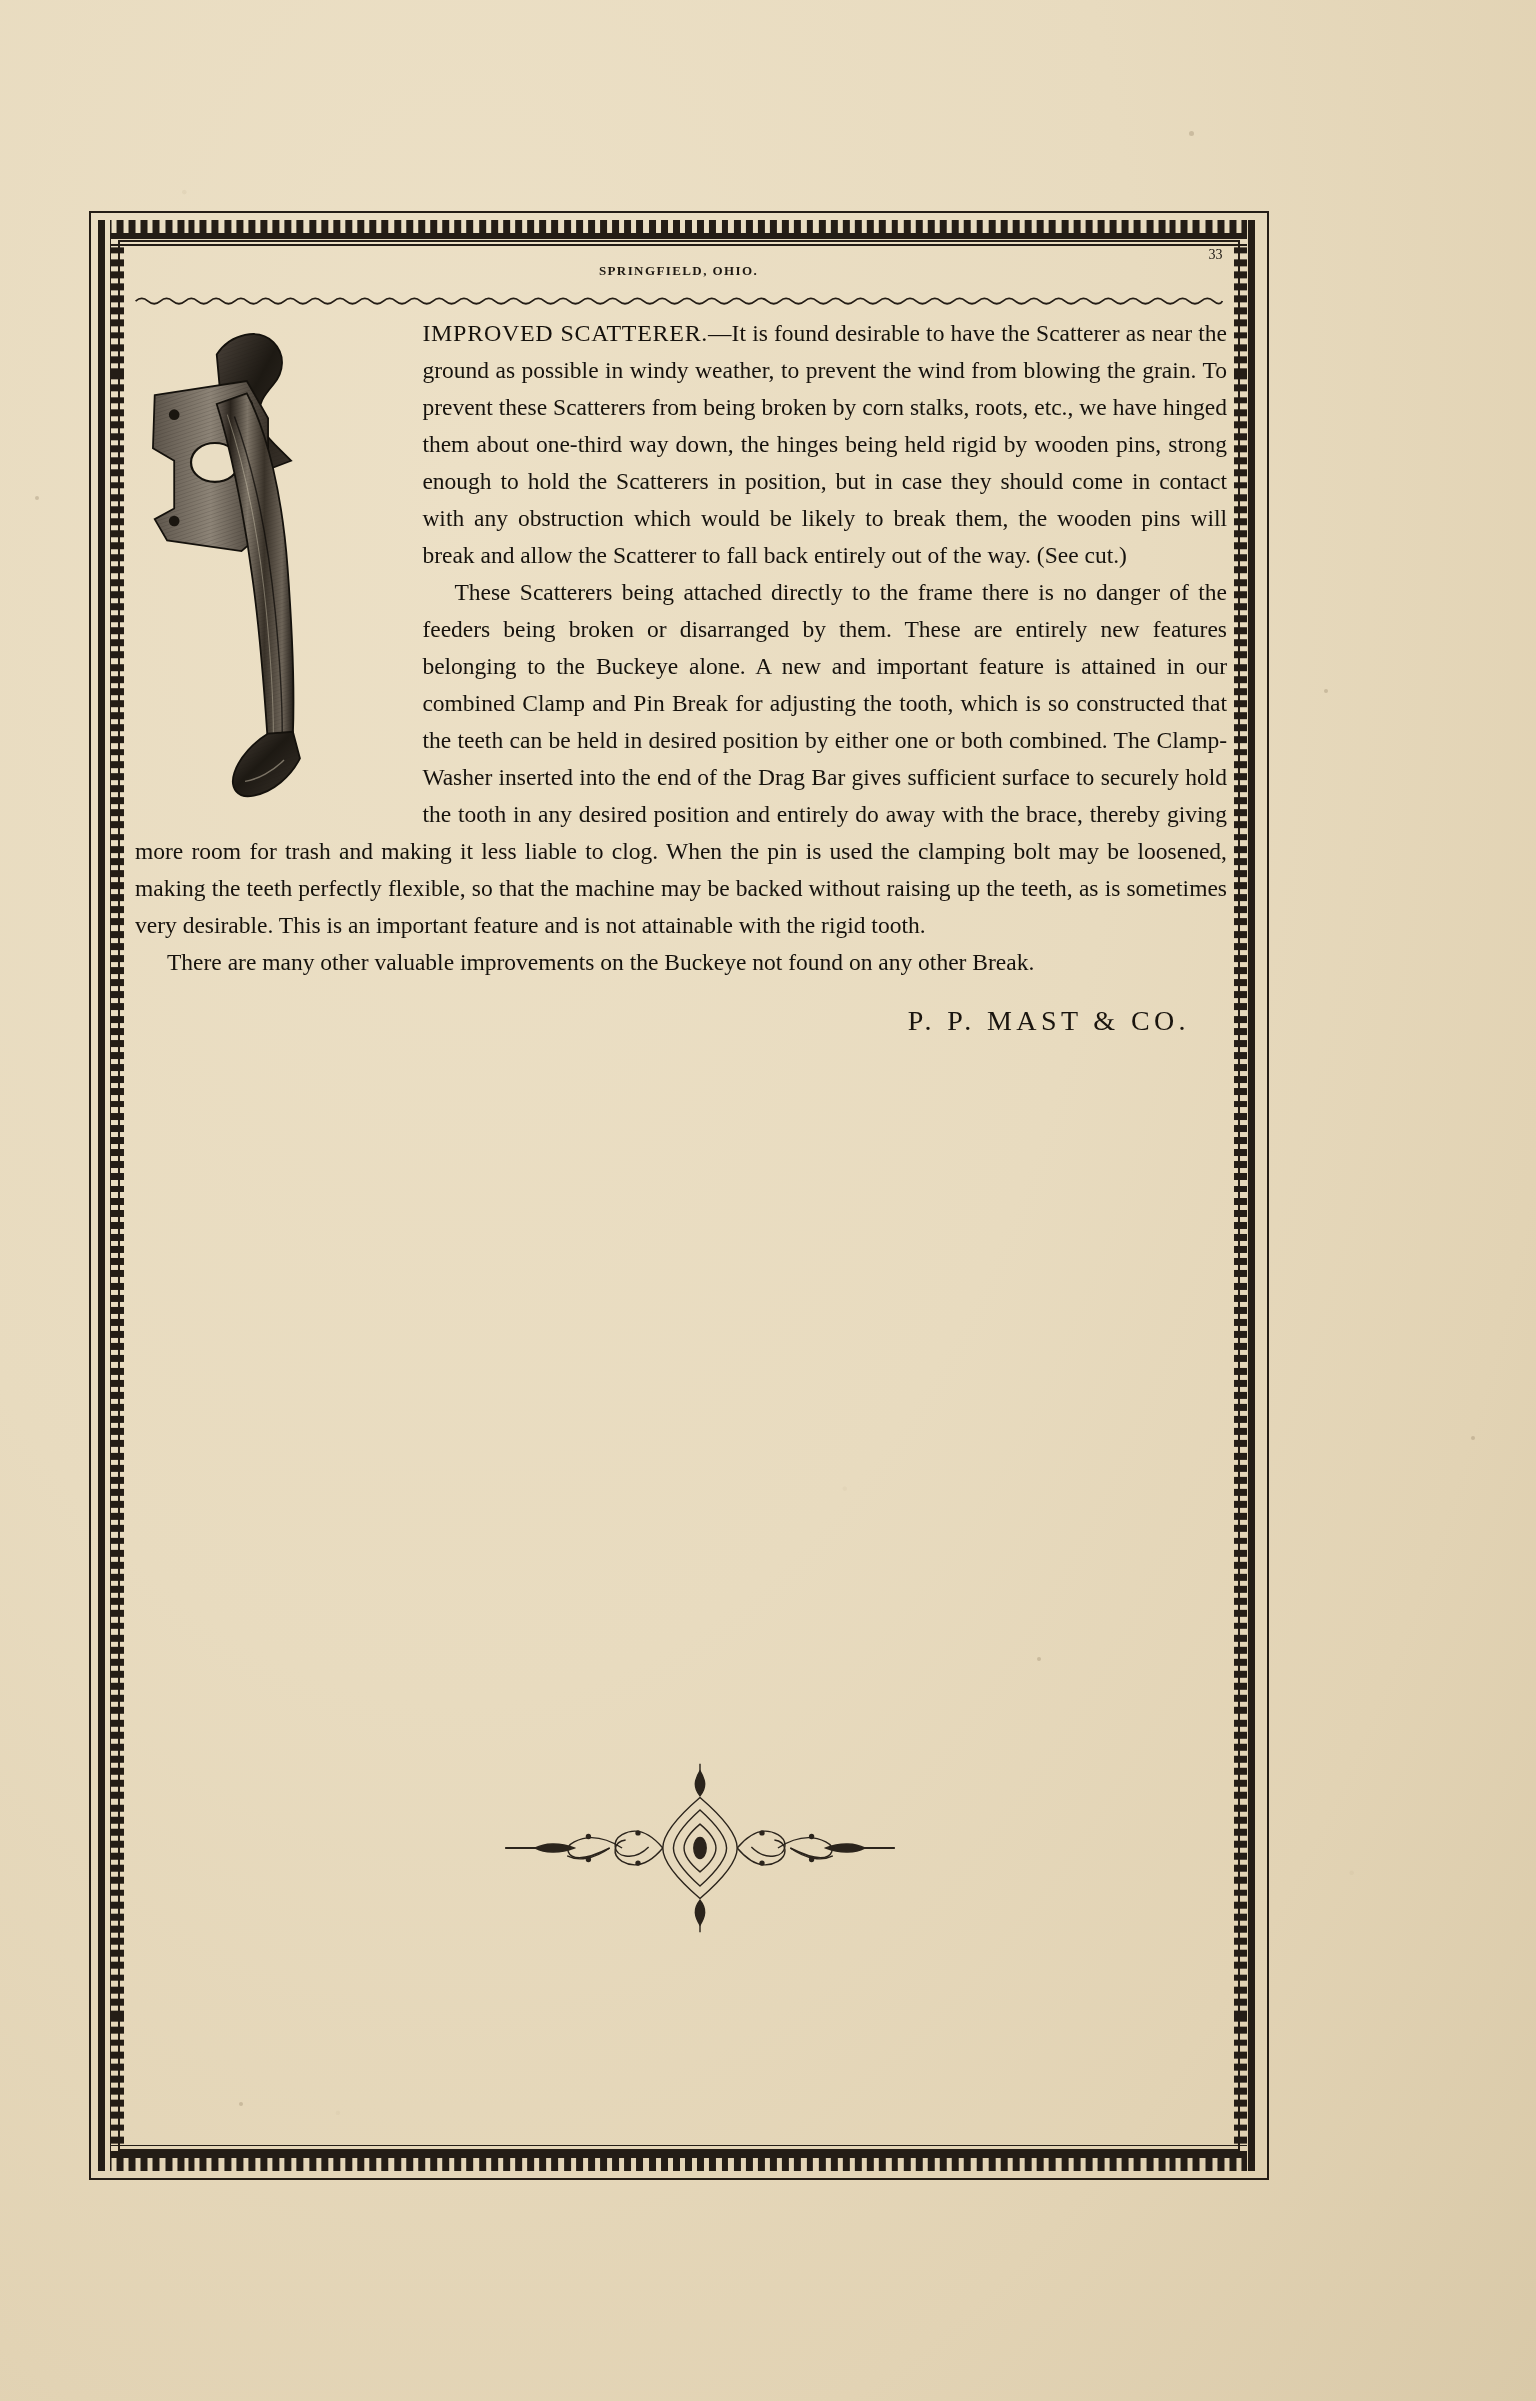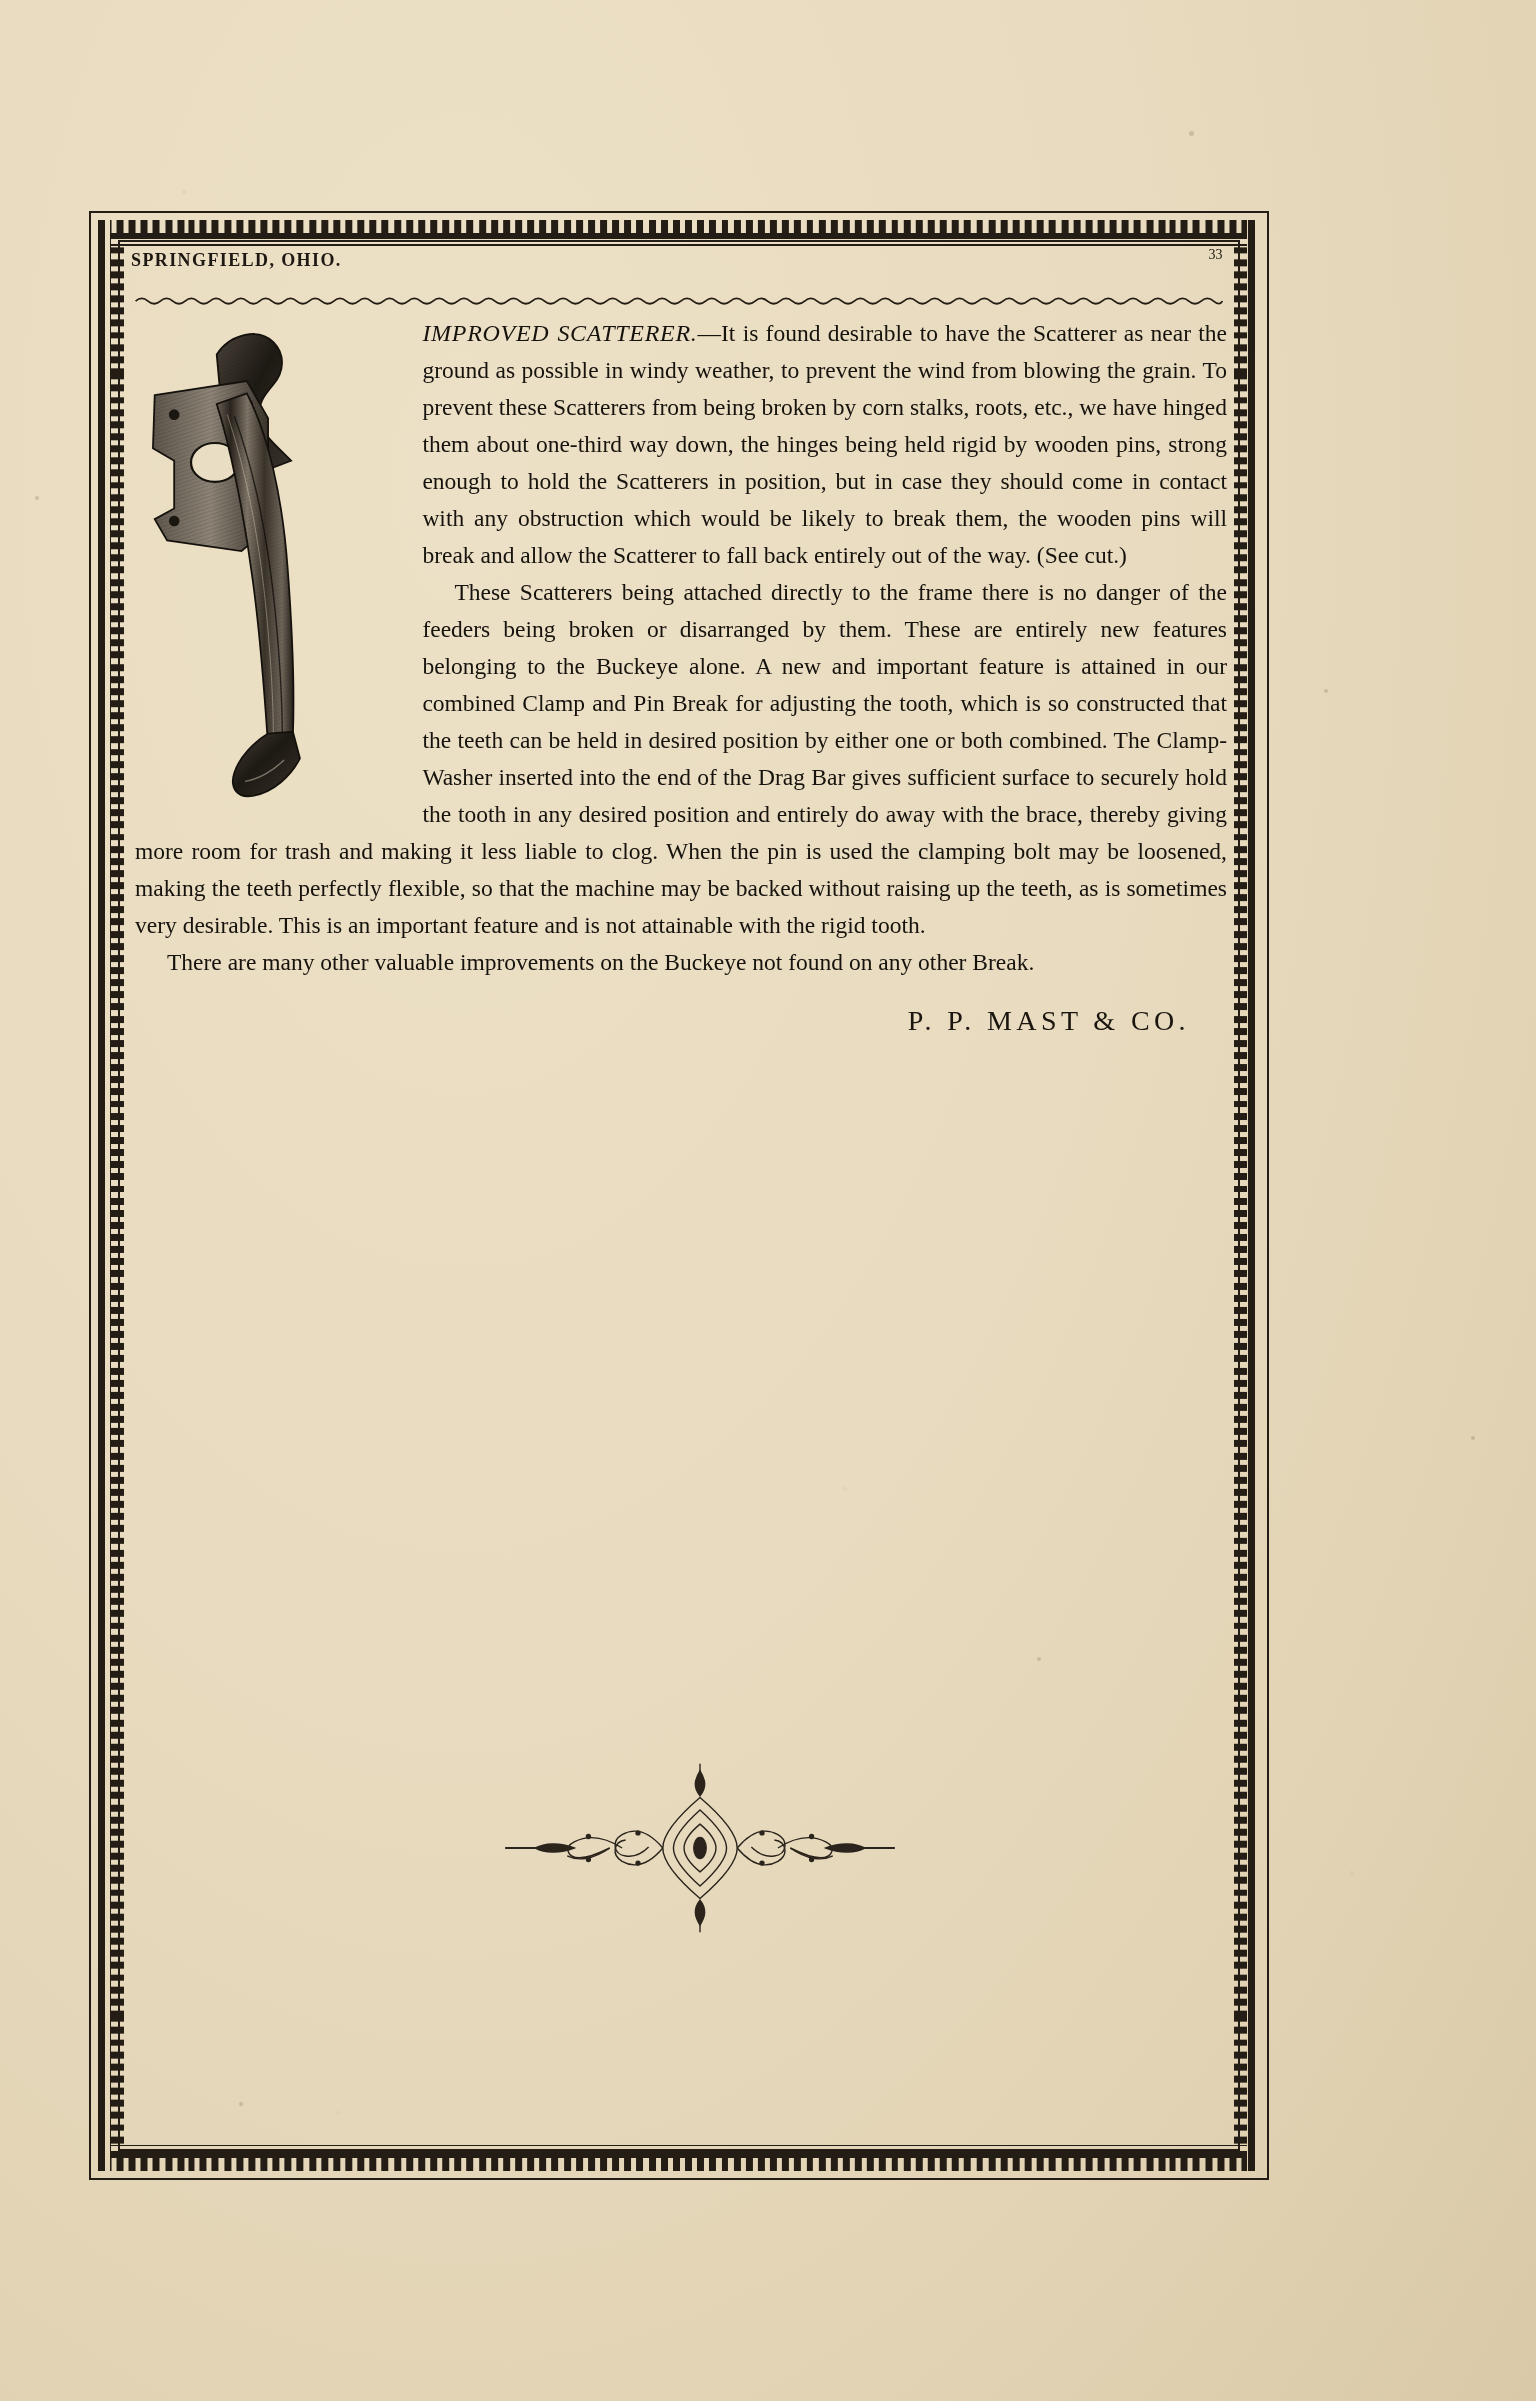--- a/index.html
+++ b/index.html
@@ -87,25 +87,26 @@
   #header {
     position: absolute;
     left: 131px;
     top: 247px;
     width: 1095px;
     height: 41px;
   }
   #running-head {
     position: absolute;
     left: 0;
-    top: 3px;
+    top: 16px;
     width: 100%;
+    text-align: center;
     font-family: "Liberation Serif", serif;
     font-weight: bold;
-    font-size: 18px;
+    font-size: 13px;
     letter-spacing: 1.4px;
     color: #1d1812;
   }
   #page-number {
     position: absolute;
     right: 3.5px;
     top: 0;
     font-family: "Liberation Serif", serif;
     font-weight: normal;
     font-size: 14px;
@@ -145,21 +146,20 @@
 
   .para {
     margin: 0;
     text-align: justify;
     text-justify: inter-word;
     hyphens: manual;
   }
   .para + .para { text-indent: 32px; }
   #para-1 { text-indent: 0; }
   .lead {
-    font-style: italic;
     letter-spacing: 0.7px;
     font-size: 24px;
   }
   #sig {
     margin-top: 21px;
     text-align: right;
     padding-right: 37px;
     font-size: 28px;
     letter-spacing: 4.4px;
     font-family: "Liberation Serif", serif;

